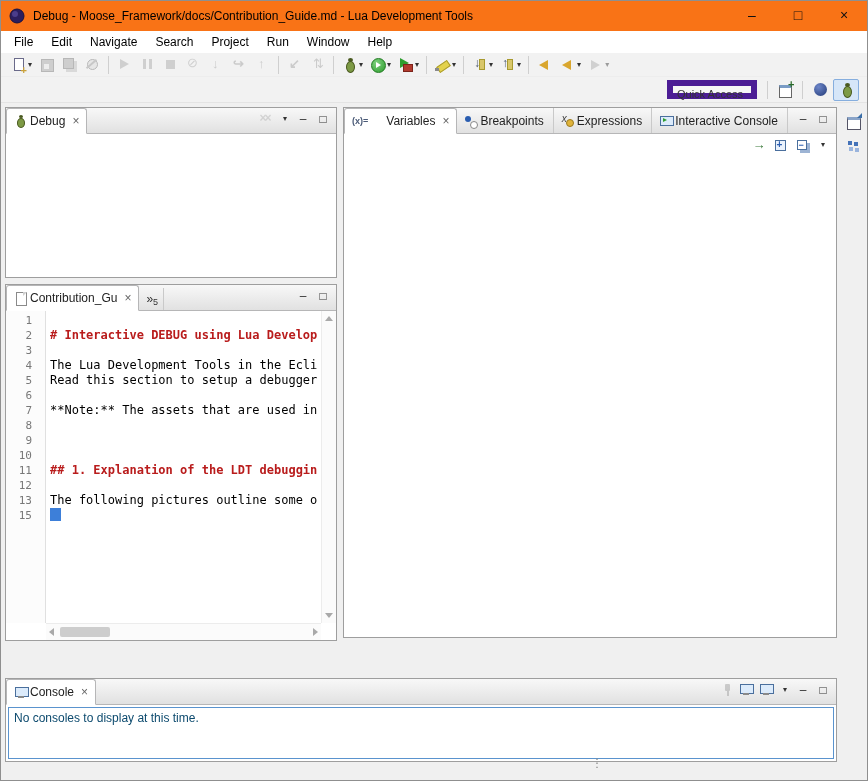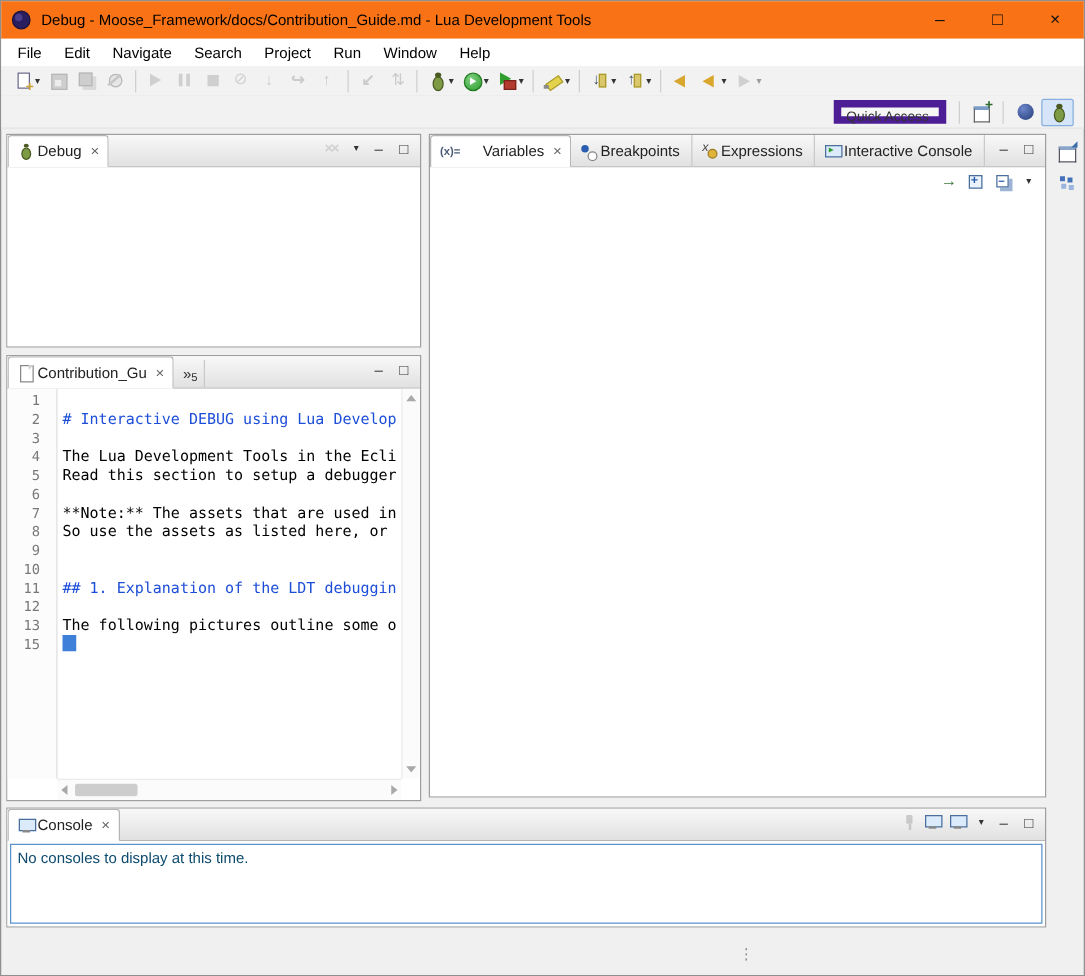--- a/index.html
+++ b/index.html
@@ -108,21 +108,21 @@
   .i-restorestrip::before { content:""; position:absolute; left:2px; top:4px; width:12px; height:9px; border:1px solid #556; background:#fff; border-top:3px solid #8aa4c8; }
   .i-restorestrip::after { content:""; position:absolute; right:0; top:0; border-bottom:5px solid #3a6ea8; border-left:5px solid transparent; }
   .i-outline::before { content:""; position:absolute; left:3px; top:3px; width:4px; height:4px; background:#4472b8; box-shadow:6px 1px 0 #4472b8, 1px 6px 0 #9ab4dd, 7px 7px 0 #9ab4dd; }
 
   
   .gutter-bg { position:absolute; left:0; top:0; bottom:17px; width:40px; background:#fcfcfc; border-right:1px solid #e0e0e0; }
   .code-lines { position:absolute; left:0; right:15px; top:2px; bottom:17px; overflow:hidden; font-family:"DejaVu Sans Mono", monospace; }
   .code-line { display:flex; height:15px; line-height:15px; }
   .gutter-num { width:34px; padding-right:8px; text-align:right; color:#787878; font-size:11px; flex:none; }
   .code-text { padding-left:10px; white-space:pre; font-size:12px; color:#000; }
-  .code-line.md-heading .code-text { color:#1d4ed8; font-weight:normal; }
+  .code-line.md-heading .code-text { color:#b91c1c; font-weight:bold; }
   .code-line.cursor-line .code-text::before { content:""; display:inline-block; width:11px; height:13px; background:#3d7fd9; vertical-align:-2px; }
   .vscroll { position:absolute; top:0; right:0; bottom:17px; width:15px; background:#fbfbfb; border-left:1px solid #ececec; }
   .varr { position:absolute; left:3px; width:0; height:0; border-left:4px solid transparent; border-right:4px solid transparent; }
   .varr.up { top:5px; border-bottom:5px solid #a9a9a9; }
   .varr.down { bottom:5px; border-top:5px solid #a9a9a9; }
   .hscroll { position:absolute; left:40px; right:15px; bottom:0; height:17px; background:#fbfbfb; border-top:1px solid #ececec; }
   .harr { position:absolute; top:4px; width:0; height:0; border-top:4px solid transparent; border-bottom:4px solid transparent; }
   .harr.left { left:3px; border-right:5px solid #a9a9a9; }
   .harr.right { right:3px; border-left:5px solid #a9a9a9; }
   .hthumb { position:absolute; left:14px; top:3px; height:10px; width:50px; background:#cdcdcd; border-radius:2px; }
@@ -394,21 +394,20 @@
             <span class="code-text"></span>
           </div>
 
           <div class="code-line">
             <span class="gutter-num">7</span>
             <span class="code-text">**Note:** The assets that are used in</span>
           </div>
 
           <div class="code-line">
             <span class="gutter-num">8</span>
-            <span class="code-text">So use the assets as listed here, or </span>
           </div>
 
           <div class="code-line">
             <span class="gutter-num">9</span>
             <span class="code-text"></span>
           </div>
 
           <div class="code-line">
             <span class="gutter-num">10</span>
             <span class="code-text"></span>
@@ -440,21 +439,21 @@
         <span class="varr down"></span>
       </div>
       <div class="hscroll">
         <span class="harr left"></span>
         <span class="hthumb"></span>
         <span class="harr right"></span>
       </div>
     </div>
   </div>
 
-  <div class="panel" style="left:4px; top:645px; width:832px; height:96px;">
+  <div class="panel" style="left:4px; top:677px; width:832px; height:84px;">
     <div class="tab-row">
       <div class="tabs">
         <div class="tab active">
           <span class="tab-ic ic-monitor"></span>
           <span class="tab-label">Console</span>
           <span class="tab-close">×</span>
         </div>
       </div>
       <div class="view-btns">
         <span class="vbtn dis"><span class="ic i-pin"></span></span>

